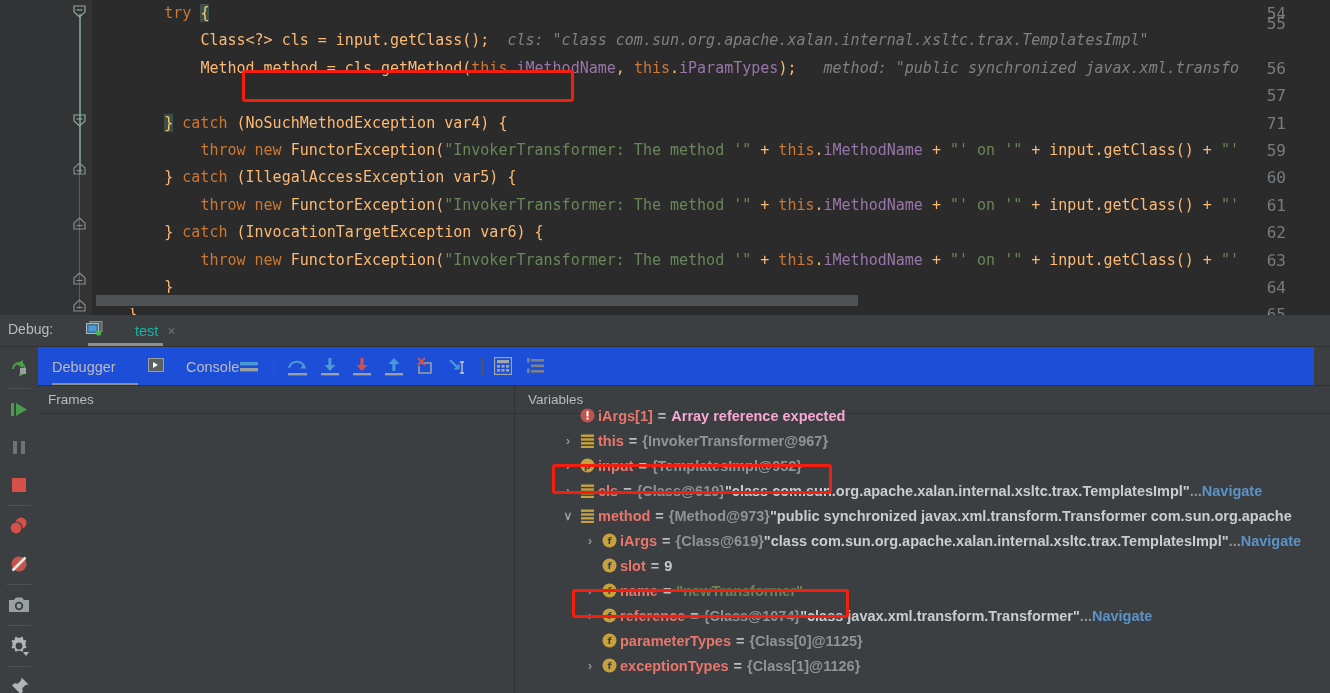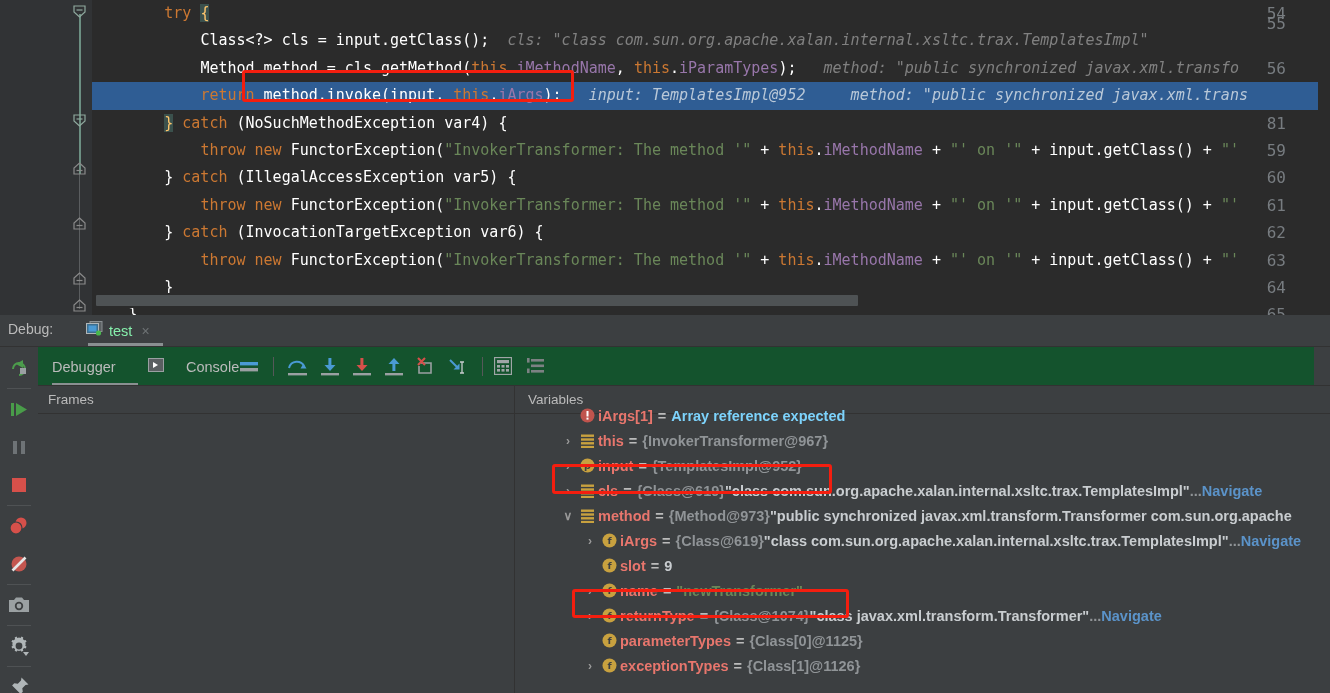--- a/index.html
+++ b/index.html
@@ -50,21 +50,21 @@
     font-size: 15px;
     color: #a9b7c6;
   }
   .code-line .ind { display: inline-block; }
   .hl-line { background: #2f5d94; }
   .hl-line .inlay { color: #b9c8d8 !important; }
 
   .kw  { color: #cc7832; }
   .fld { color: #9876aa; }
   .str { color: #6a8759; }
-  .ident { color: #ffffff; }
+  .ident { color: #fdba74; }
   .inlay { color: #808080; font-style: italic; }
   .brace-hl { background: #3b514d; color: #ffc66d; }
 
   .ed-hscroll {
     position: absolute; left: 96px; top: 295px; width: 762px; height: 11px;
     background: #4e5254; border-radius: 1px;
   }
   .ed-hscroll-track {
     position: absolute; left: 92px; top: 293px; right: 0; height: 15px;
     background: #2b2b2b;
@@ -87,21 +87,21 @@
   }
   .debug-label {
     position: absolute; left: 8px; top: 6px;
     font-size: 14px; color: #bbbbbb;
   }
   .debug-tab {
     position: absolute; left: 80px; top: 0; height: 31px;
     display: flex; align-items: center; gap: 6px;
     padding: 0 6px;
   }
-  .debug-tab-label { font-size: 14.5px; color: #86efac; }
+  .debug-tab-label { font-size: 14.5px; color: #14b8a6; margin-left: 26px; }
   .debug-tab-close { font-size: 14px; color: #6e7375; margin-left: 3px; }
   .debug-tab-underline {
     position: absolute; left: 88px; top: 28px; width: 75px; height: 3px;
     background: #8a8f91;
   }
   .titlebar-sep {
     position: absolute; left: 0; top: 31px; width: 1330px; height: 1px;
     background: #323232;
   }
 
@@ -114,21 +114,21 @@
     position: absolute; left: 0; width: 38px; height: 38px;
     display: flex; align-items: center; justify-content: center;
   }
   .lb-sep {
     position: absolute; left: 7px; width: 24px; height: 1px; background: #4f5254;
   }
 
   
   .dbg-toolbar {
     position: absolute; left: 38px; top: 32px; right: 16px; height: 39px;
-    background: #14532d;
+    background: #1d4ed8;
   }
   .dbg-tab {
     position: absolute; top: 0; height: 39px;
     display: flex; align-items: center; gap: 7px;
     font-size: 14.5px; color: #bbbbbb;
   }
   .dbg-tab-underline {
     position: absolute; top: 36px; height: 3px; background: #8a8f91;
   }
   .tb-icon {
@@ -159,21 +159,21 @@
   }
   .var-arrow {
     width: 16px; text-align: center; color: #9a9a9a; font-size: 12px; flex: none;
   }
   .var-icon { width: 22px; flex: none; display: flex; justify-content: center; }
   .var-name { color: #e8766d; }
   .var-eq { color: #bbbbbb; margin: 0 5px; }
   .var-ref { color: #909497; }
   .var-val { color: #c9cdd0; }
   .var-str { color: #6a8759; }
-  .var-err { color: #7dd3fc; }
+  .var-err { color: #f9a8d4; }
   .var-nav { color: #5b93c9; }
   .var-dots { color: #909497; }
 
   .panel-divider-v {
     position: absolute; width: 1px; background: #323232;
   }
   .panel-divider-h {
     position: absolute; height: 1px; background: #323232;
   }
 </style>
@@ -224,34 +224,33 @@
             <line x1="4.5" y1="9.5" x2="10.5" y2="9.5" stroke="#8a8a8a" stroke-width="1.2"></line>
           </svg>
       </div>
     </div>
 
     <div id="gutter-numbers">
         <div class="gutter-line" style="top: 0px;">54</div>
         <div class="gutter-line" style="top: 10px;">55</div>
         <div class="gutter-line" style="top: 54.8px;">56</div>
         <div class="gutter-line" style="top: 82.2px;">57</div>
-        <div class="gutter-line" style="top: 109.6px;">81</div>
+        <div class="gutter-line" style="top: 109.6px;">71</div>
         <div class="gutter-line" style="top: 137px;">59</div>
         <div class="gutter-line" style="top: 164.4px;">60</div>
         <div class="gutter-line" style="top: 191.8px;">61</div>
         <div class="gutter-line" style="top: 219.2px;">62</div>
         <div class="gutter-line" style="top: 246.6px;">63</div>
         <div class="gutter-line" style="top: 274px;">64</div>
         <div class="gutter-line" style="top: 301.4px;">65</div>
       </div>
     <div class="codearea" id="codearea">
         <div class="code-line" style="top: 0px;"><span class="ind">        </span><span class="kw">try </span><span class="brace-hl">{</span></div>
         <div class="code-line" style="top: 27.4px;"><span class="ind">            </span><span class="ident">Class&lt;?&gt; cls </span><span class="ident">= input.getClass();</span><span class="inlay">  cls: "class com.sun.org.apache.xalan.internal.xsltc.trax.TemplatesImpl"</span></div>
         <div class="code-line" style="top: 54.8px;"><span class="ind">            </span><span class="ident">Method method = cls.getMethod(</span><span class="kw">this</span><span class="ident">.</span><span class="fld">iMethodName</span><span class="ident">, </span><span class="kw">this</span><span class="ident">.</span><span class="fld">iParamTypes</span><span class="ident">);</span><span class="inlay">   method: "public synchronized javax.xml.transfo</span></div>
-        <div class="code-line hl-line" style="top: 82.2px;"><span class="ind">            </span><span class="kw">return </span><span class="ident">method.invoke(input, </span><span class="kw">this</span><span class="ident">.</span><span class="fld">iArgs</span><span class="ident">);</span><span class="inlay">   input: TemplatesImpl@952     method: "public synchronized javax.xml.trans</span></div>
         <div class="code-line" style="top: 109.6px;"><span class="ind">        </span><span class="brace-hl">}</span><span class="ident"> </span><span class="kw">catch </span><span class="ident">(NoSuchMethodException var4) {</span></div>
         <div class="code-line" style="top: 137px;"><span class="ind">            </span><span class="kw">throw new </span><span class="ident">FunctorException(</span><span class="str">"InvokerTransformer: The method '"</span><span class="ident"> + </span><span class="kw">this</span><span class="ident">.</span><span class="fld">iMethodName</span><span class="ident"> + </span><span class="str">"' on '"</span><span class="ident"> + input.getClass() + </span><span class="str">"'</span></div>
         <div class="code-line" style="top: 164.4px;"><span class="ind">        </span><span class="ident">} </span><span class="kw">catch </span><span class="ident">(IllegalAccessException var5) {</span></div>
         <div class="code-line" style="top: 191.8px;"><span class="ind">            </span><span class="kw">throw new </span><span class="ident">FunctorException(</span><span class="str">"InvokerTransformer: The method '"</span><span class="ident"> + </span><span class="kw">this</span><span class="ident">.</span><span class="fld">iMethodName</span><span class="ident"> + </span><span class="str">"' on '"</span><span class="ident"> + input.getClass() + </span><span class="str">"'</span></div>
         <div class="code-line" style="top: 219.2px;"><span class="ind">        </span><span class="ident">} </span><span class="kw">catch </span><span class="ident">(InvocationTargetException var6) {</span></div>
         <div class="code-line" style="top: 246.6px;"><span class="ind">            </span><span class="kw">throw new </span><span class="ident">FunctorException(</span><span class="str">"InvokerTransformer: The method '"</span><span class="ident"> + </span><span class="kw">this</span><span class="ident">.</span><span class="fld">iMethodName</span><span class="ident"> + </span><span class="str">"' on '"</span><span class="ident"> + input.getClass() + </span><span class="str">"'</span></div>
         <div class="code-line" style="top: 274px;"><span class="ind">        </span><span class="ident">}</span></div>
         <div class="code-line" style="top: 301.4px;"><span class="ind">    </span><span class="ident">}</span></div>
       </div>
 
@@ -550,21 +549,21 @@
           <span class="var-str">"newTransformer"</span>
         </div>
         <div class="var-row" style="top: 204px; padding-left: 36px;">
           <span class="var-arrow">›</span>
           <span class="var-icon">
             <svg width="15" height="15" viewBox="0 0 15 15">
               <circle cx="7.5" cy="7.5" r="7" fill="#c8a13f"></circle>
               <text x="7.5" y="11" font-size="9.5" font-family="DejaVu Sans, sans-serif" fill="#3c3f41" text-anchor="middle">f</text>
             </svg>
           </span>
-          <span class="var-name">returnType</span>
+          <span class="var-name">reference</span>
           <span class="var-eq">=</span>
           <span class="var-ref">{Class@1074}</span>
           <span class="var-val"> "class javax.xml.transform.Transformer"</span>
           <span class="var-dots"> ...</span>
           <span class="var-nav"> Navigate</span>
         </div>
         <div class="var-row" style="top: 229px; padding-left: 36px;">
           <span class="var-arrow"></span>
           <span class="var-icon">
             <svg width="15" height="15" viewBox="0 0 15 15">

